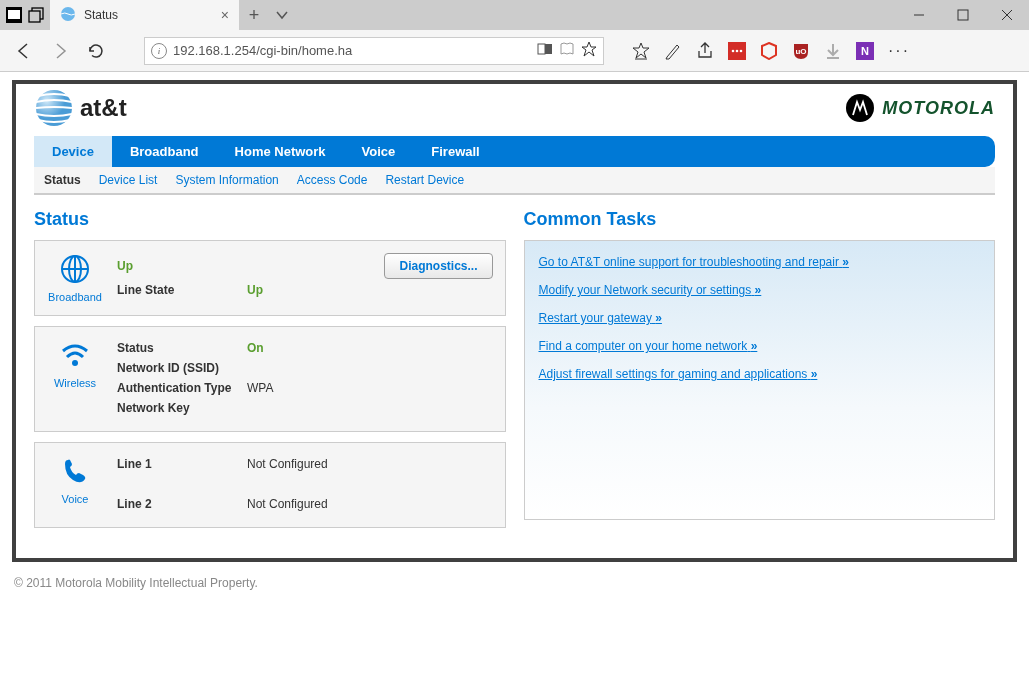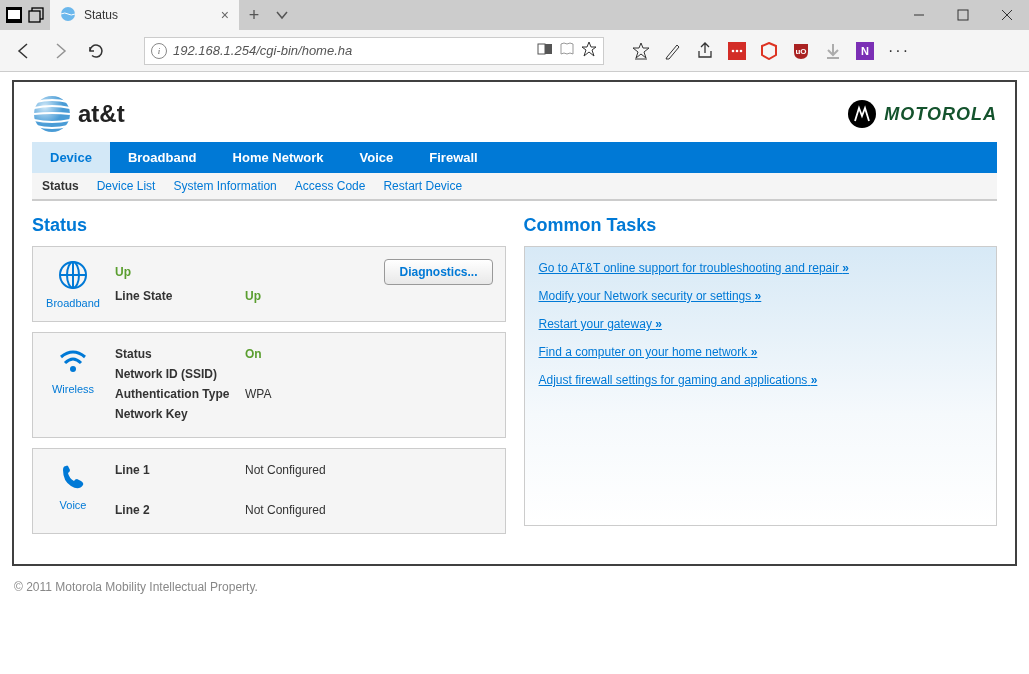--- a/index.html
+++ b/index.html
@@ -16,37 +16,37 @@
 .tab-close { color: #666; font-size: 14px; margin-left: auto; cursor: pointer; }
 .newtab-btn { width: 28px; height: 30px; display: flex; align-items: center; justify-content: center; color: #555; font-size: 18px; cursor: pointer; }
 .chevron-btn { width: 28px; height: 30px; display: flex; align-items: center; justify-content: center; color: #555; font-size: 14px; cursor: pointer; }
 .window-controls { display: flex; margin-left: auto; }
 .window-btn { width: 44px; height: 30px; display: flex; align-items: center; justify-content: center; color: #333; font-size: 12px; cursor: pointer; }
 
 .addrbar { height: 42px; display: flex; align-items: center; gap: 4px; padding: 0 8px; background: #f5f5f5; border-bottom: 1px solid #ccc; }
 .nav-btn { width: 32px; height: 32px; display: flex; align-items: center; justify-content: center; color: #444; font-size: 16px; cursor: pointer; }
 .url-box { flex: 0 0 460px; height: 28px; display: flex; align-items: center; background: #fff; border: 1px solid #ccc; padding: 0 6px; gap: 6px; }
 .url-info { width: 16px; height: 16px; border: 1px solid #888; border-radius: 50%; display: flex; align-items: center; justify-content: center; font-size: 9px; color: #666; font-style: italic; font-family: Georgia, serif; }
-.url-text { flex: 1; color: #555; font-size: 13px; font-style: italic; }
+.url-text { flex: 1; color: #555; font-size: 13px; }
 .url-icon { color: #666; font-size: 14px; cursor: pointer; }
 .toolbar-icons { display: flex; gap: 12px; margin-left: 24px; align-items: center; }
 .tb-icon { width: 20px; height: 20px; display: flex; align-items: center; justify-content: flex-start; cursor: pointer; }
 
 
 .page { background: #fff; padding: 8px 12px 12px 12px; }
-.panel { border: 2px solid #404040; background: #fff; padding: 12px 0 20px 0; }
+.panel { border: 4px solid #404040; background: #fff; padding: 4px 0 20px 0; }
 .brand-row { display: flex; align-items: center; padding: 0 18px 8px 18px; }
 .att-logo { display: flex; align-items: center; gap: 6px; }
 .att-globe { width: 40px; height: 40px; }
 .att-text { font-size: 24px; font-weight: bold; color: #222; font-family: Arial, sans-serif; }
 .motorola { margin-left: auto; display: flex; align-items: center; gap: 8px; }
 .moto-badge { width: 28px; height: 28px; background: #000; border-radius: 50%; display: flex; align-items: center; justify-content: center; color: #fff; font-weight: bold; font-size: 18px; font-family: Arial; }
 .moto-text { font-size: 18px; font-weight: bold; letter-spacing: 1px; color: #14532d; font-style: italic; }
 
-.maintabs { display: flex; background: #0079d6; margin: 0 18px; }
+.maintabs { display: flex; background: #0079d6; margin: 0 18px; border-radius: 10px; }
 .maintab { padding: 8px 18px; color: #fff; font-weight: bold; font-size: 13px; cursor: pointer; }
 .maintab.active { background: #d3e8f7; color: #0079d6; }
 
 .subtabs { display: flex; gap: 18px; padding: 6px 10px; margin: 0 18px; border-bottom: 2px solid #ccc; background: #f5f5f5; }
 .subtab { color: #0079d6; font-size: 12px; cursor: pointer; }
 .subtab.active { color: #333; font-weight: bold; }
 
 .body-row { display: flex; gap: 18px; padding: 14px 18px 0 18px; }
 .col-left { flex: 1; }
 .col-right { flex: 1; }

